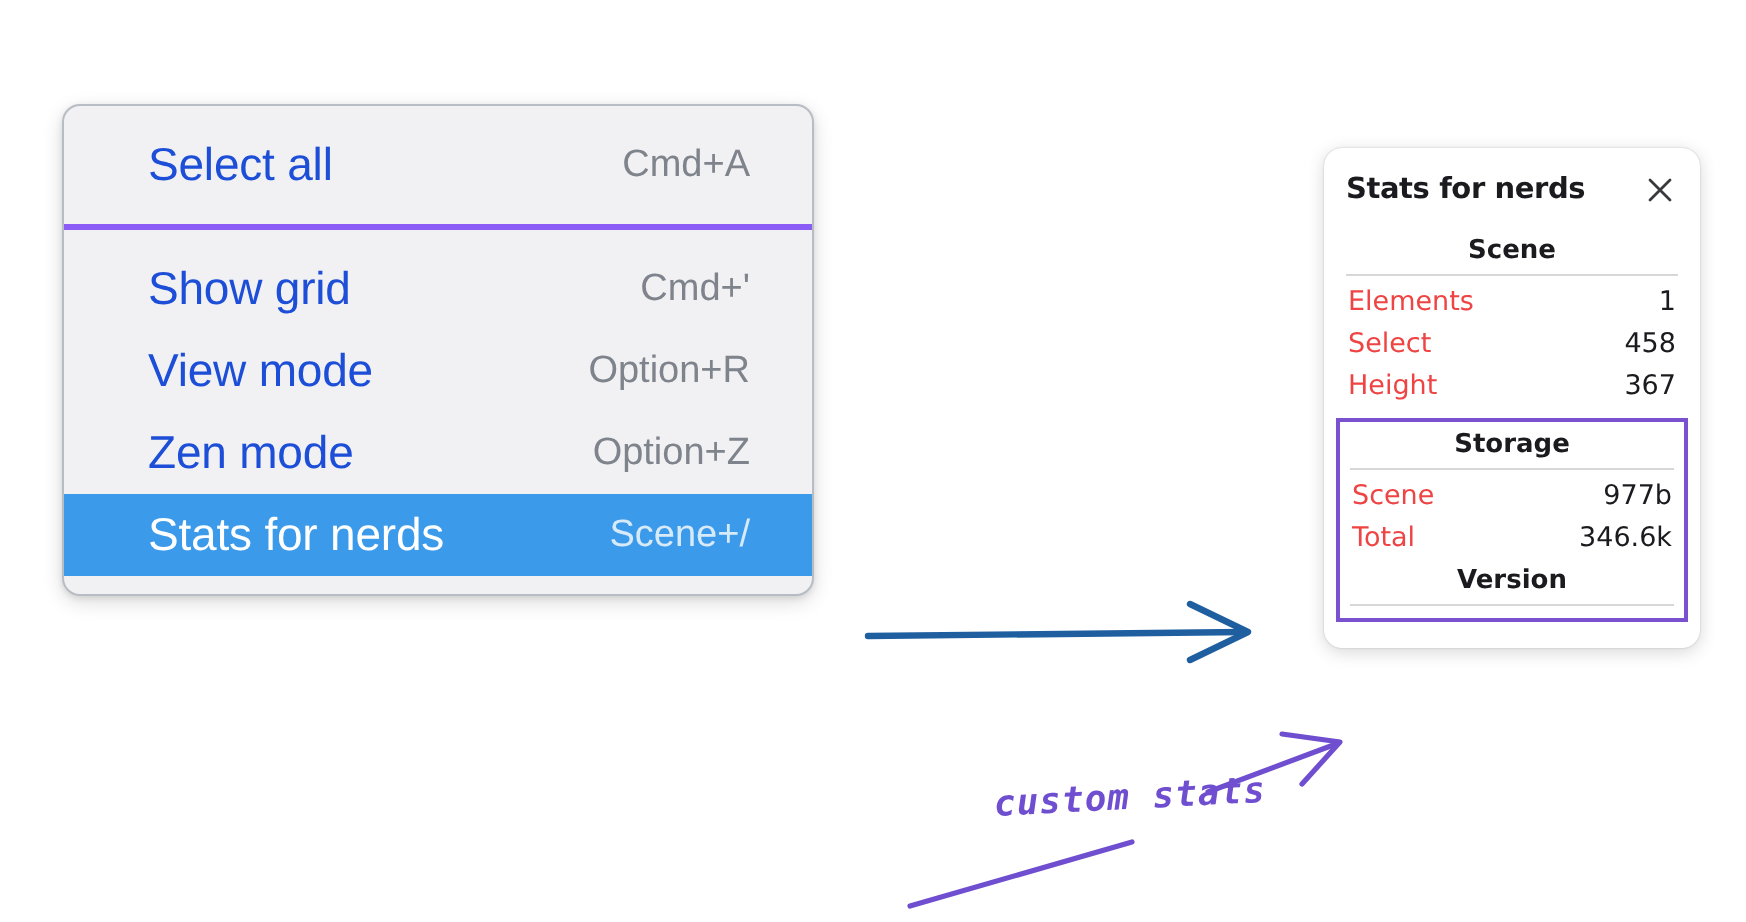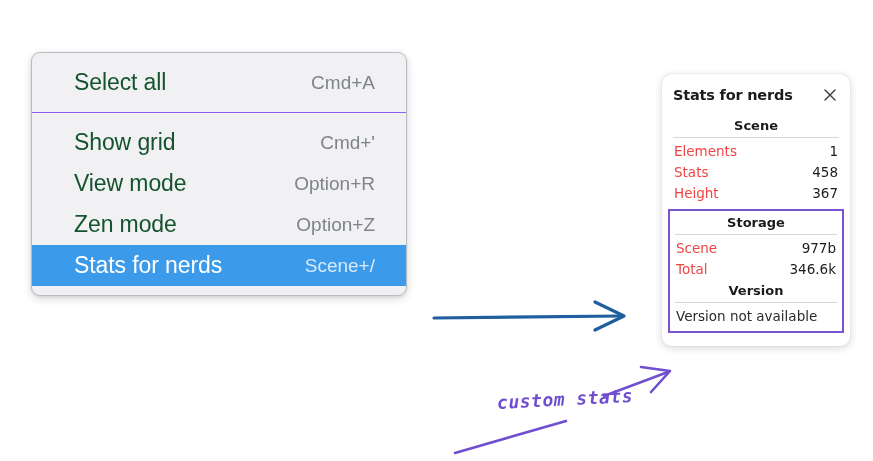--- a/index.html
+++ b/index.html
@@ -27,34 +27,34 @@
     border: 1px solid #b8bcc4;
     border-radius: 9px;
     box-shadow: 0 3px 10px rgba(0,0,0,0.14), 0 1px 3px rgba(0,0,0,0.10);
     box-sizing: border-box;
     overflow: hidden;
   }
   .menu-section {
     padding: 9px 0 9px 0;
   }
   .menu-section + .menu-section {
-    border-top: 1px solid #8b5cf6;
+    border-top: 3px solid #8b5cf6;
   }
   .menu-item {
     display: flex;
     align-items: center;
     justify-content: space-between;
     height: 41px;
     padding: 0 31px 0 42px;
     box-sizing: border-box;
     cursor: default;
   }
   .menu-item .label {
     font-size: 23px;
-    color: #14532d;
+    color: #1d4ed8;
     letter-spacing: -0.1px;
     white-space: nowrap;
   }
   .menu-item .shortcut {
     font-size: 19px;
     color: #7e838c;
     white-space: nowrap;
   }
   .menu-item.selected {
     background: #3c9aeb;
@@ -200,21 +200,21 @@
   </div>
 
   <div class="section-title">Scene</div>
   <div class="hr"></div>
 
   <div class="stat-row">
     <span class="k">Elements</span>
     <span class="v">1</span>
   </div>
   <div class="stat-row">
-    <span class="k">Stats</span>
+    <span class="k">Select</span>
     <span class="v">458</span>
   </div>
   <div class="stat-row">
     <span class="k">Height</span>
     <span class="v">367</span>
   </div>
 
   <div class="highlight-box">
 
     <div class="section-title">Storage</div>
@@ -225,21 +225,20 @@
       <span class="v">977b</span>
     </div>
     <div class="stat-row">
       <span class="k">Total</span>
       <span class="v">346.6k</span>
     </div>
 
     <div class="section-title">Version</div>
     <div class="hr"></div>
 
-    <div class="single-line">Version not available</div>
 
   </div>
 </div>
 
 <div class="annotation-layer">
   <svg width="873" height="461" viewBox="0 0 873 461">
 
     <g>
       <path d="M434 318 L622 316" stroke="#1f5fa0" stroke-width="3.2" fill="none" stroke-linecap="round"></path>
       <path d="M595 302 L624 316 L595 330" stroke="#1f5fa0" stroke-width="3.2" fill="none" stroke-linecap="round" stroke-linejoin="round"></path>

